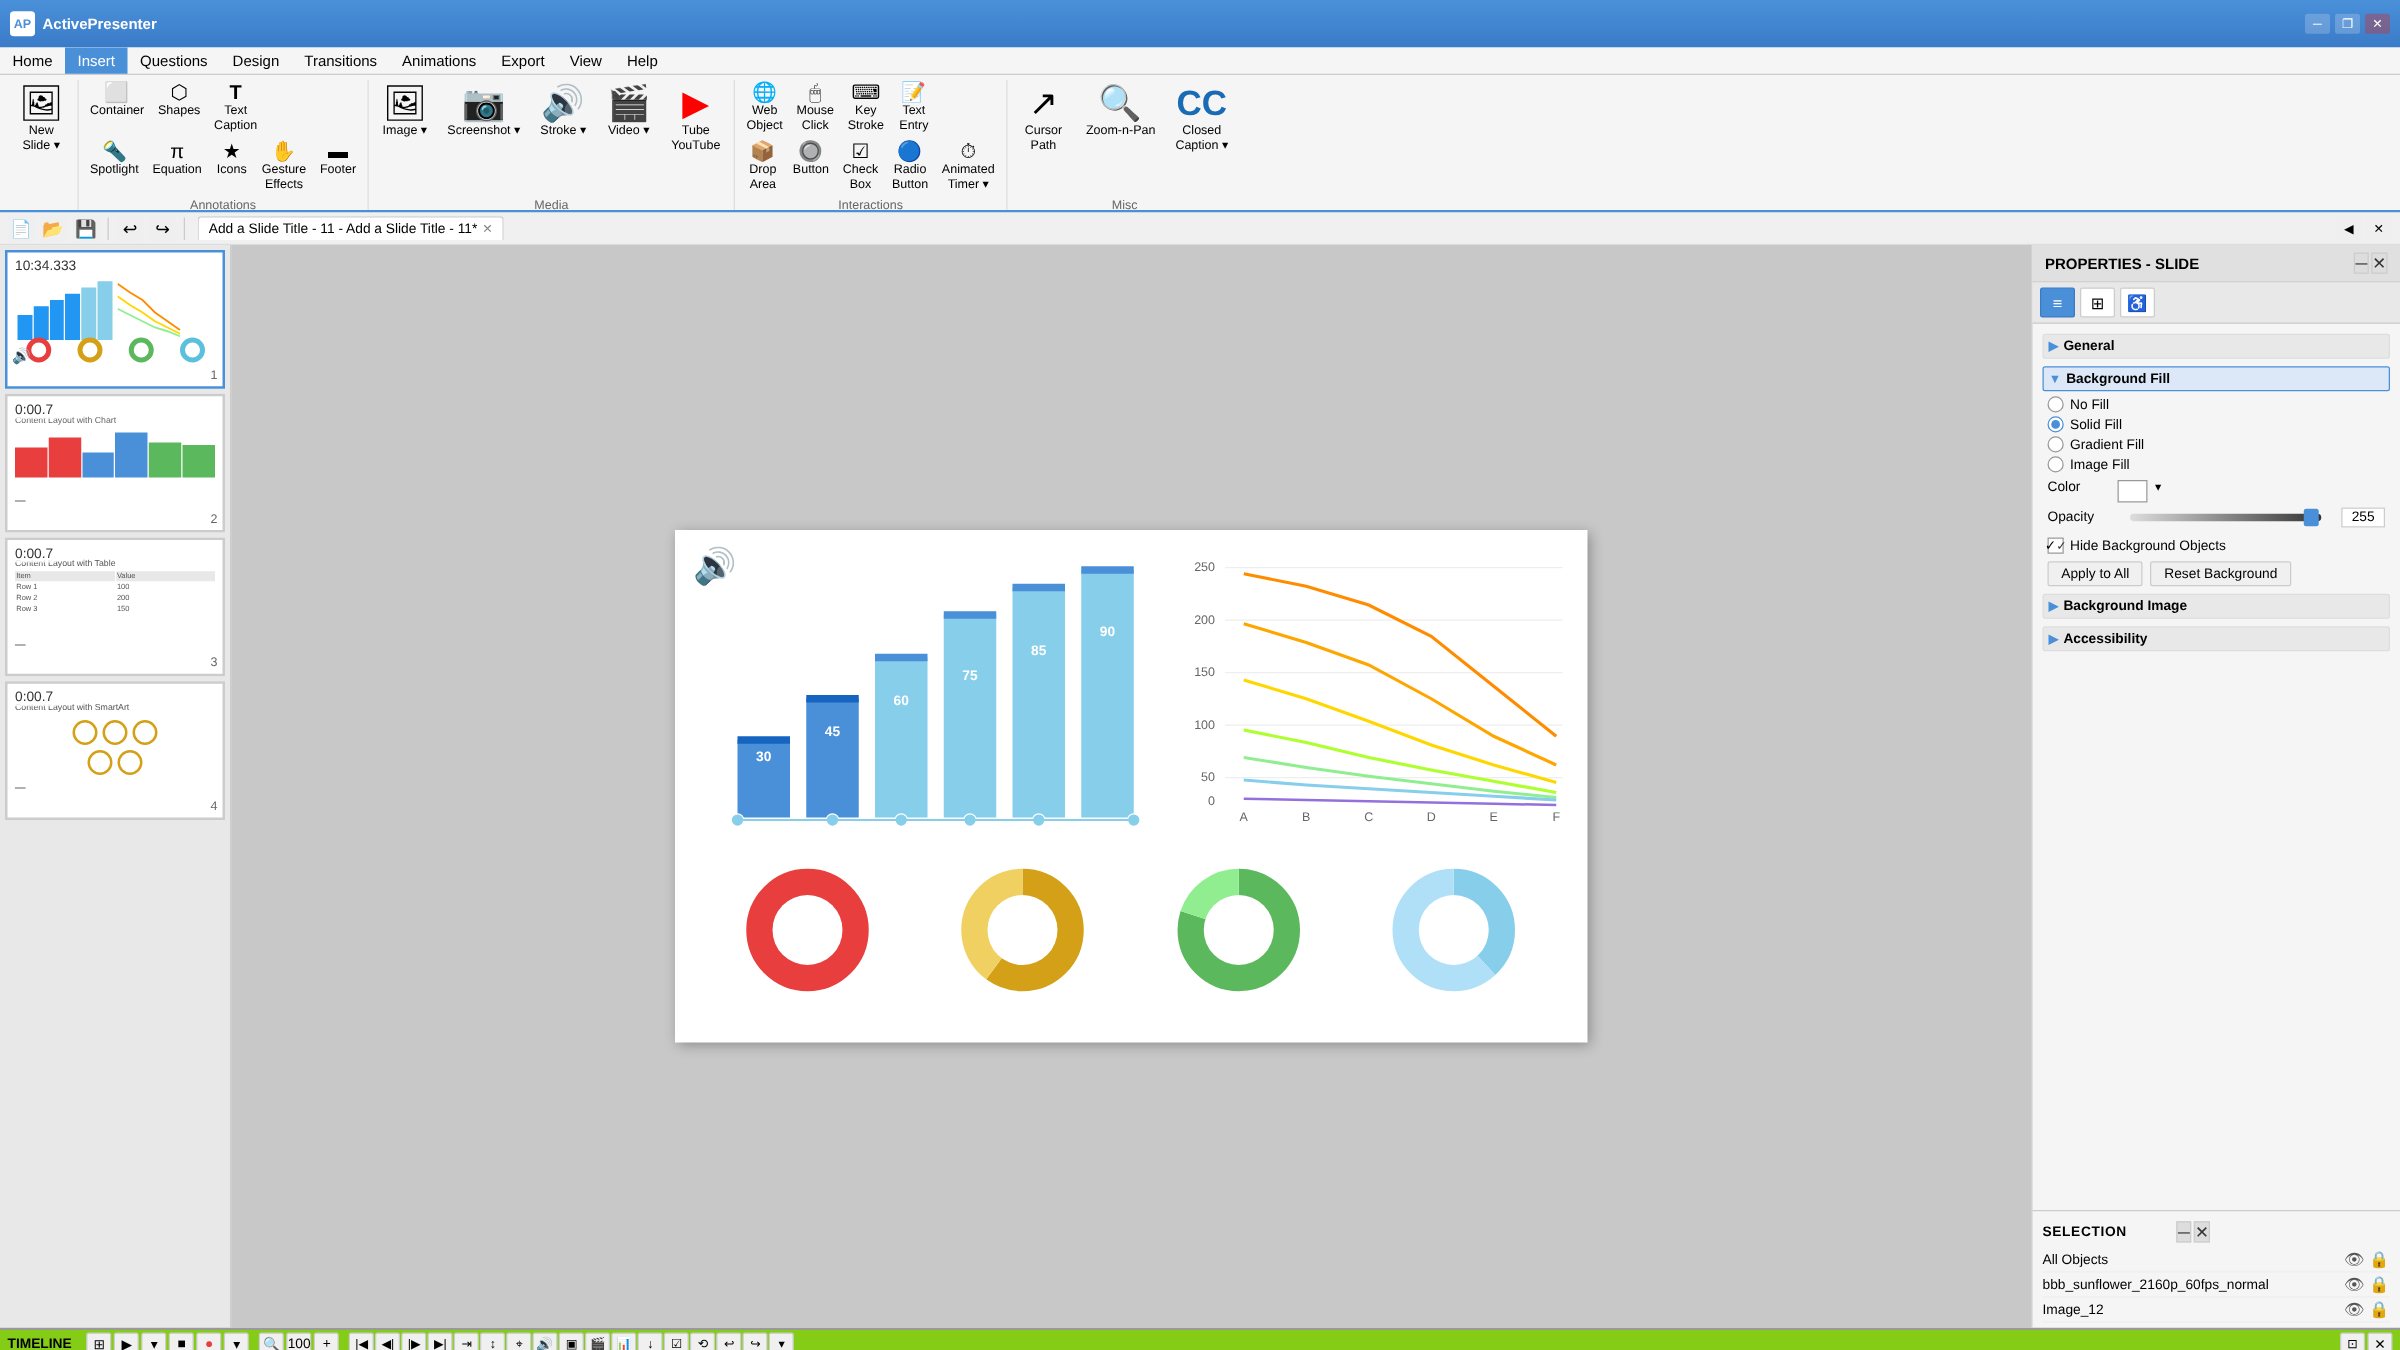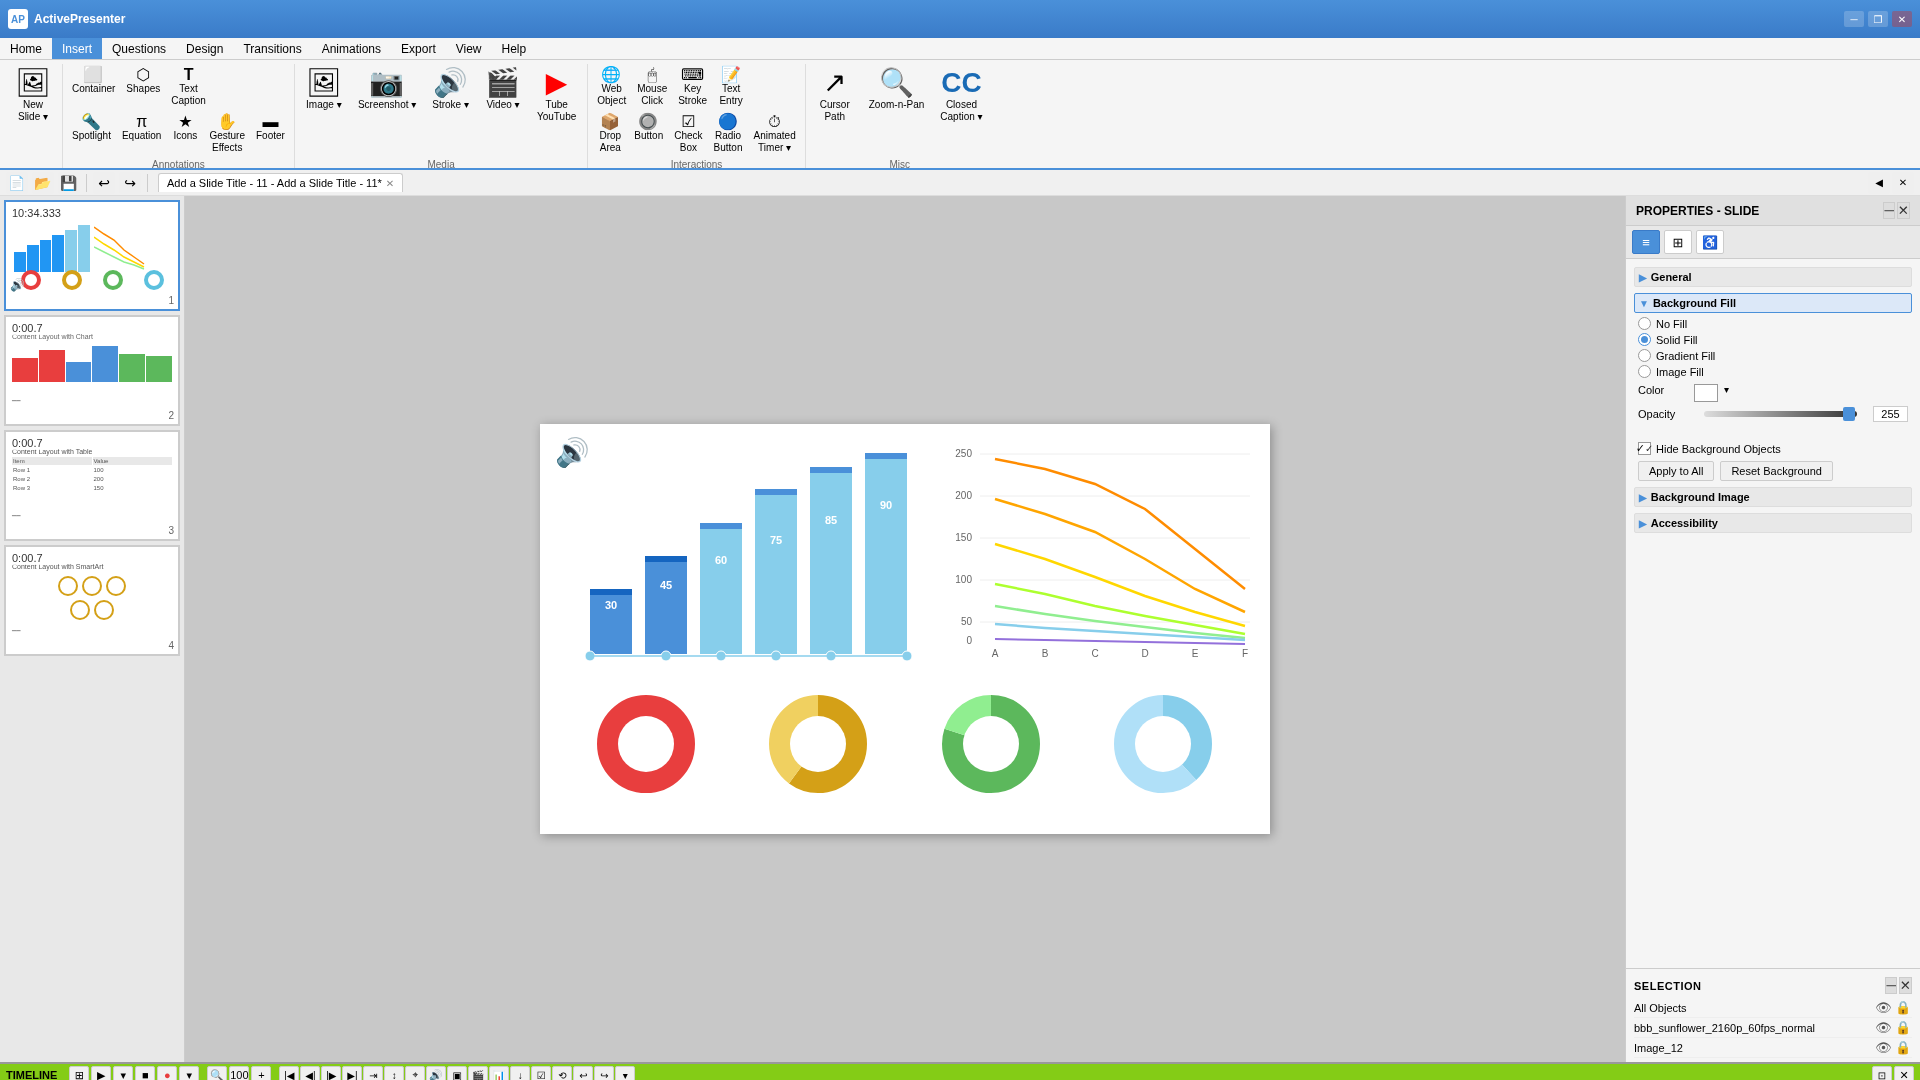--- a/index.html
+++ b/index.html
@@ -223,36 +223,36 @@
       background: white; display: flex; align-items: center; justify-content: center;
     }
     .radio-circle.selected { border-color: #4a90d9; }
     .radio-circle.selected::after { content: ''; width: 7px; height: 7px; border-radius: 50%; background: #4a90d9; }
 
     .color-row {
       display: flex; align-items: flex-start; gap: 6px; padding: 0 4px; margin-bottom: 4px;
     }
     .color-swatch { width: 24px; height: 18px; background: white; border: 1px solid #999; cursor: pointer; }
     .color-dropdown-btn { font-size: 10px; cursor: pointer; }
-    .opacity-row { display: flex; align-items: center; gap: 16px; padding: 0 4px; margin-bottom: 20px; }
+    .opacity-row { display: flex; align-items: center; gap: 16px; padding: 0 4px; margin-bottom: 8px; }
     .opacity-value { font-size: 11px; width: 35px; border: 1px solid #ccc; text-align: center; padding: 1px; }
     .checkbox-row { display: flex; align-items: center; gap: 5px; padding: 0 4px; margin-bottom: 6px; font-size: 11px; cursor: pointer; }
     .checkbox-box { width: 13px; height: 13px; border: 1px solid #999; background: white; display: flex; align-items: center; justify-content: center; }
     .checkbox-box.checked { background: white; }
     .checkbox-box.checked::after { content: '✓'; font-size: 10px; color: #333; }
     .apply-reset-row { display: flex; gap: 6px; padding: 0 4px; margin-bottom: 6px; }
     .prop-btn { padding: 3px 10px; font-size: 11px; border: 1px solid #ccc; background: #f0f0f0; cursor: pointer; border-radius: 2px; }
 
     
     #selection-panel {
       border-top: 1px solid #ccc;
       padding: 4px 8px;
     }
     #selection-header {
-      display: flex; align-items: center; justify-content: space-between;
+      display: flex; align-items: center; 
       padding: 4px 0; font-size: 11px; font-weight: 600; letter-spacing: 0.5px; gap: 40px;
     }
     .selection-item {
       display: flex; align-items: center; padding: 2px 0; font-size: 11px;
       border-bottom: 1px solid #eee;
     }
     .selection-item-name { flex: 1; }
     .sel-icon { font-size: 13px; cursor: pointer; color: #555; margin-left: 4px; }
 
     

